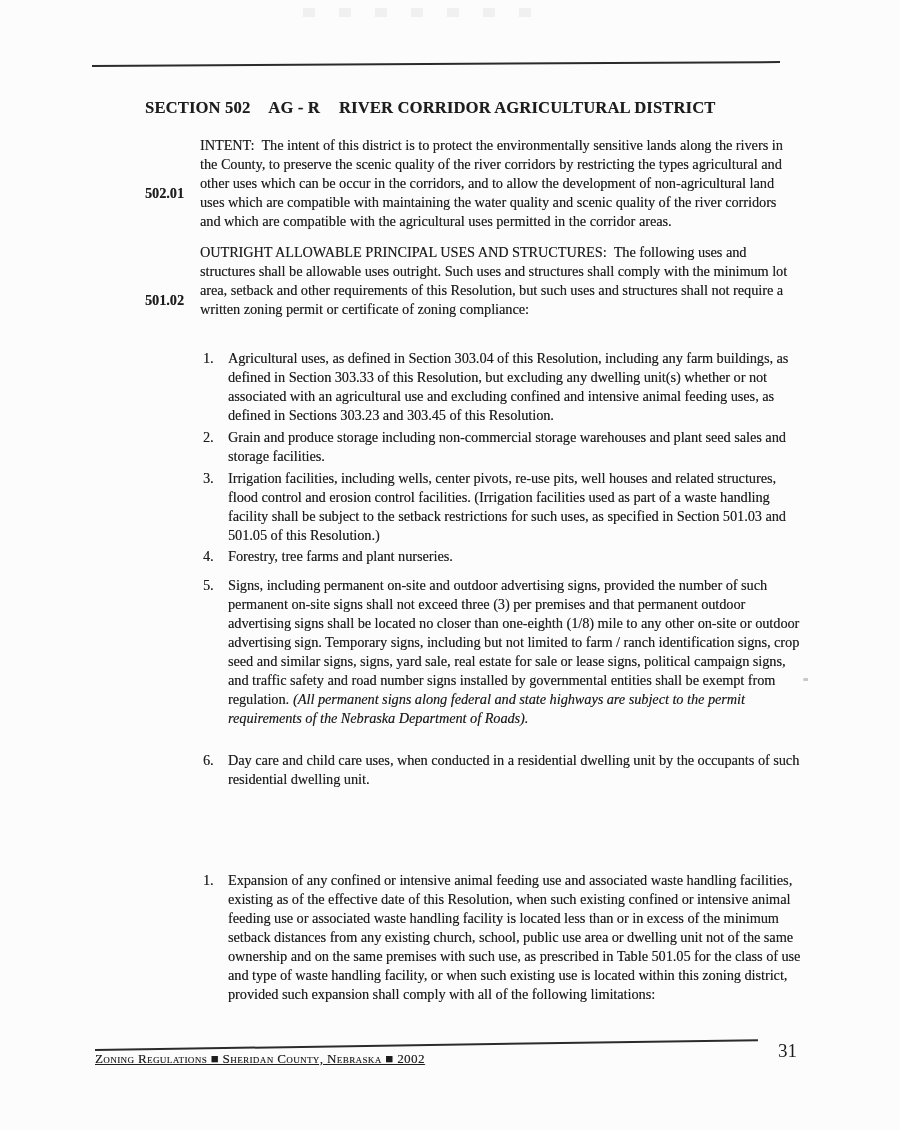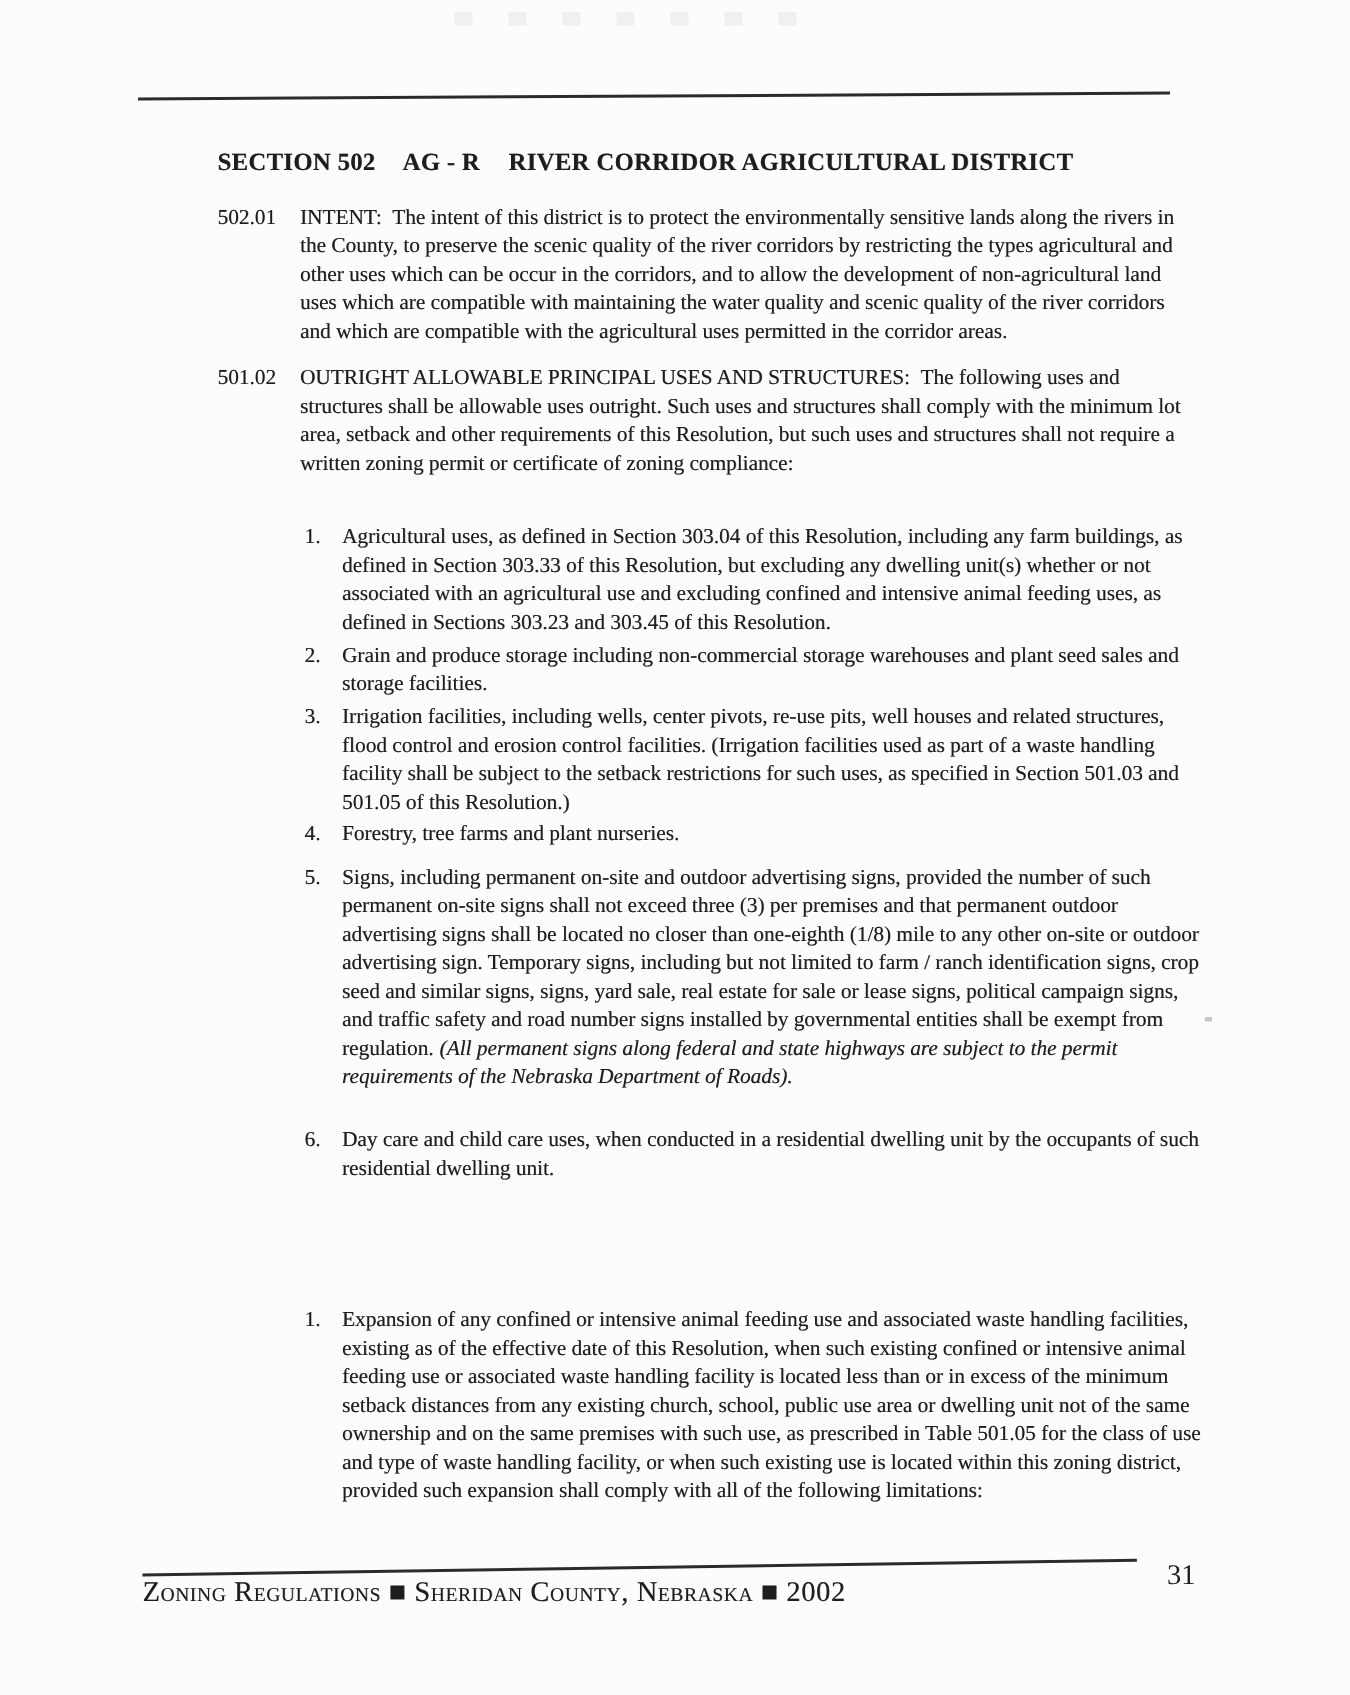--- a/index.html
+++ b/index.html
@@ -24,30 +24,30 @@
     position:absolute;left:145px;top:98px;font-weight:bold;font-size:16.5px;
     white-space:nowrap;letter-spacing:0.2px;
     text-shadow:0.3px 0 0 rgba(20,20,20,0.5);
   }
   .heading .gap1{display:inline-block;width:18px;}
   .heading .gap2{display:inline-block;width:19px;}
   .sec{
     position:absolute;left:145px;width:647px;display:grid;grid-template-columns:55px 1fr;
     font-size:14.2px;line-height:19px;text-shadow:0.25px 0 0 rgba(25,25,25,0.55);
   }
-  .sec-num{font-weight:normal;}
+  .sec-num{font-weight:bold;margin-top:48px;}
   .sec-title{font-weight:normal;margin-right:7px;}
   .item{
     position:absolute;left:203px;width:600px;display:grid;grid-template-columns:25px 1fr;
     font-size:14.2px;line-height:19px;text-shadow:0.25px 0 0 rgba(25,25,25,0.55);
   }
   .italic-note{font-style:italic;margin-left:4px;}
   .footer-text{
-    position:absolute;left:95px;top:1051px;font-variant:small-caps;font-size:19px;
-    letter-spacing:0.4px;text-shadow:0.25px 0 0 rgba(25,25,25,0.5);white-space:nowrap;
+    position:absolute;left:95px;top:1051px;font-variant:small-caps;font-size:13px;
+    letter-spacing:0.4px;text-shadow:0.25px 0 0 rgba(25,25,25,0.5);white-space:nowrap;text-decoration:underline;
   }
   .page-num{position:absolute;left:778px;top:1040px;font-size:19px;}
   .artifact-1{position:absolute;left:803px;top:678px;width:9px;height:3px;background:#c9c9c9;border-radius:2px;}
   .artifact-2{position:absolute;left:858px;top:132px;width:3px;height:3px;background:#bdbdbd;border-radius:50%;}
 </style>
 </head>
 <body>
 
 <div class="page">
 

